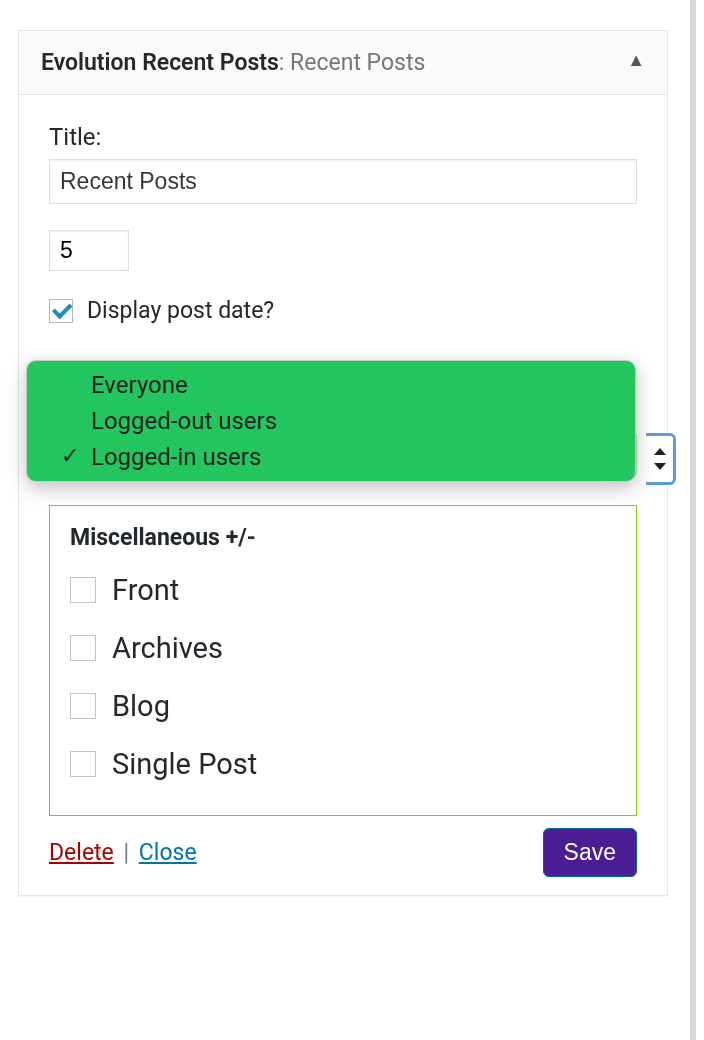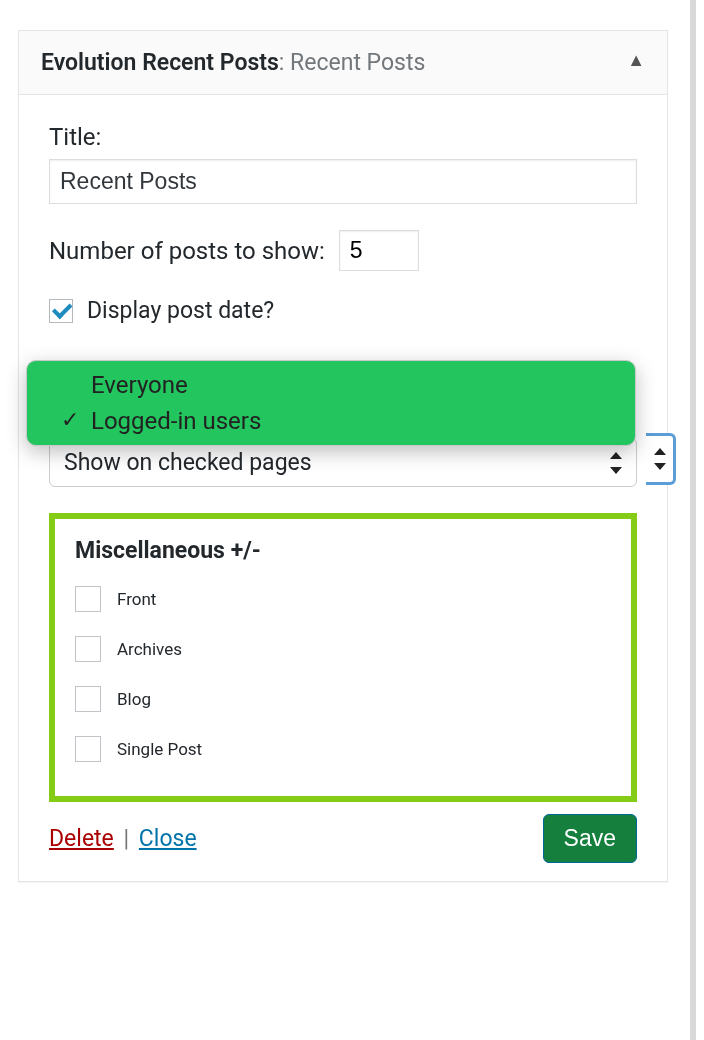--- a/index.html
+++ b/index.html
@@ -73,21 +73,21 @@
     font-size: 23px;
     padding: 6px 10px;
     border: 1px solid #ddd;
     box-shadow: inset 0 1px 2px rgba(0,0,0,.07);
     background: #fff;
   }
   .check-row {
     display: flex;
     align-items: center;
     gap: 14px;
-    margin-bottom: 26px;
+    margin-bottom: 18px;
     font-size: 23px;
   }
   .wp-checkbox {
     width: 24px;
     height: 24px;
     border: 1px solid #b4b9be;
     background: #fff;
     display: inline-flex;
     align-items: center;
     justify-content: center;
@@ -129,51 +129,51 @@
     content: "";
     position: absolute;
     left: 0;
     width: 0; height: 0;
     border-left: 6px solid transparent;
     border-right: 6px solid transparent;
   }
   .select-arrows::before { top: 0; border-bottom: 7px solid #222; }
   .select-arrows::after { bottom: 0; border-top: 7px solid #222; }
   .misc-box {
-    border: 6px solid #84cc16;
+    border: 1px solid #84cc16;
     padding: 18px 20px 10px 20px;
     margin-bottom: 12px;
   }
   .misc-title {
     font-size: 23px;
     font-weight: 700;
     margin-bottom: 22px;
   }
   .misc-item {
     display: flex;
     align-items: center;
     gap: 16px;
-    font-size: 17px;
+    font-size: 29px;
     margin-bottom: 24px;
   }
   .misc-item .wp-checkbox { width: 26px; height: 26px; border-color: #c0c4c8; }
   .footer-row {
     display: flex;
     align-items: center;
     justify-content: space-between;
     margin-top: 4px;
   }
   .footer-links {
     font-size: 23px;
   }
   .delete-link { color: #a00; text-decoration: underline; cursor: pointer; }
   .sep { color: #777; margin: 0 4px; }
   .close-link { color: #0073aa; text-decoration: underline; cursor: pointer; }
   .save-btn {
-    background: #15803d;
+    background: #4c1d95;
     border: 1px solid #006799;
     color: #fff;
     font-size: 23px;
     padding: 10px 20px;
     border-radius: 6px;
     cursor: pointer;
   }
   
   .dropdown-overlay {
     position: absolute;
@@ -240,21 +240,20 @@
     </div>
     <span class="collapse-icon">▲</span>
   </div>
 
   <div class="widget-body">
 
     <label class="field-label">Title:</label>
     <input class="text-input" type="text" value="Recent Posts" style="">
 
     <div class="row-inline">
-      <span class="field-label">Number of posts to show:</span>
       <input class="num-input" type="text" value="5" style="">
     </div>
 
     <div class="check-row">
       <span class="wp-checkbox checked"></span>
       <span>Display post date?</span>
     </div>
 
     
     <div style="height:62px; margin-bottom:26px;"></div>
@@ -296,14 +295,15 @@
 
   </div>
 </div>
 
 <div class="focus-select-frame">
   <span class="select-arrows"></span>
 </div>
 
 <div class="dropdown-overlay">
   <div class="dropdown-item">Everyone</div>
+  <div class="dropdown-item">Logged-out users</div>
   <div class="dropdown-item selected">Logged-in users</div>
 </div>
 
 </body></html>

